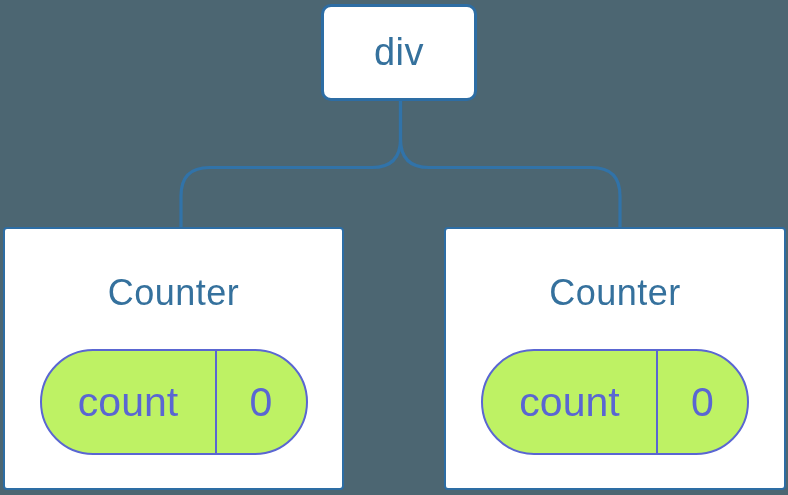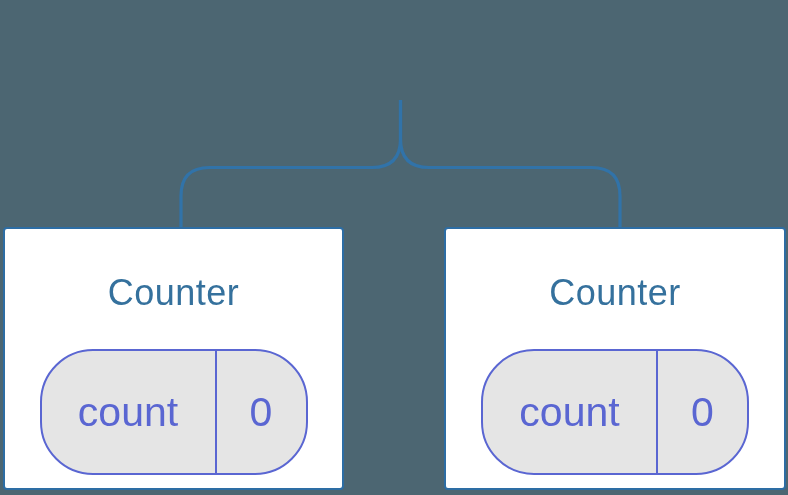--- a/index.html
+++ b/index.html
@@ -70,24 +70,24 @@
     font-weight: 500;
     color: var(--node-text);
     letter-spacing: 0.5px;
   }
   .state-pill {
     position: absolute;
     top: 120px;
     left: 50%;
     transform: translateX(-50%);
     width: 268px;
-    height: 126px;
+    height: 106px;
     border: 2px solid var(--state);
     border-radius: 53px;
-    background: #e5e5e5;
+    background: #bef264;
     display: flex;
     align-items: stretch;
     overflow: hidden;
   }
   .state-cell {
     display: flex;
     align-items: center;
     justify-content: center;
     font-size: 41px;
     color: var(--state);
@@ -102,20 +102,23 @@
 </head>
 <body>
 
 <div class="stage">
 
   <svg class="edges" viewBox="0 0 788 495" aria-hidden="true">
     <path d="M 400.5 100 L 400.5 139 Q 400.5 167.5 372 167.5 L 209.5 167.5 Q 181 167.5 181 196 L 181 228"></path>
     <path d="M 400.5 100 L 400.5 139 Q 400.5 167.5 429 167.5 L 591.5 167.5 Q 620 167.5 620 196 L 620 228"></path>
   </svg>
 
+  <div class="node root-node">
+    <span class="root-label">div</span>
+  </div>
 
   <div class="node counter-node left">
     <div class="counter-title">Counter</div>
     <div class="state-pill">
       <div class="state-cell key">count</div>
       <div class="state-divider"></div>
       <div class="state-cell value">0</div>
     </div>
   </div>
 

